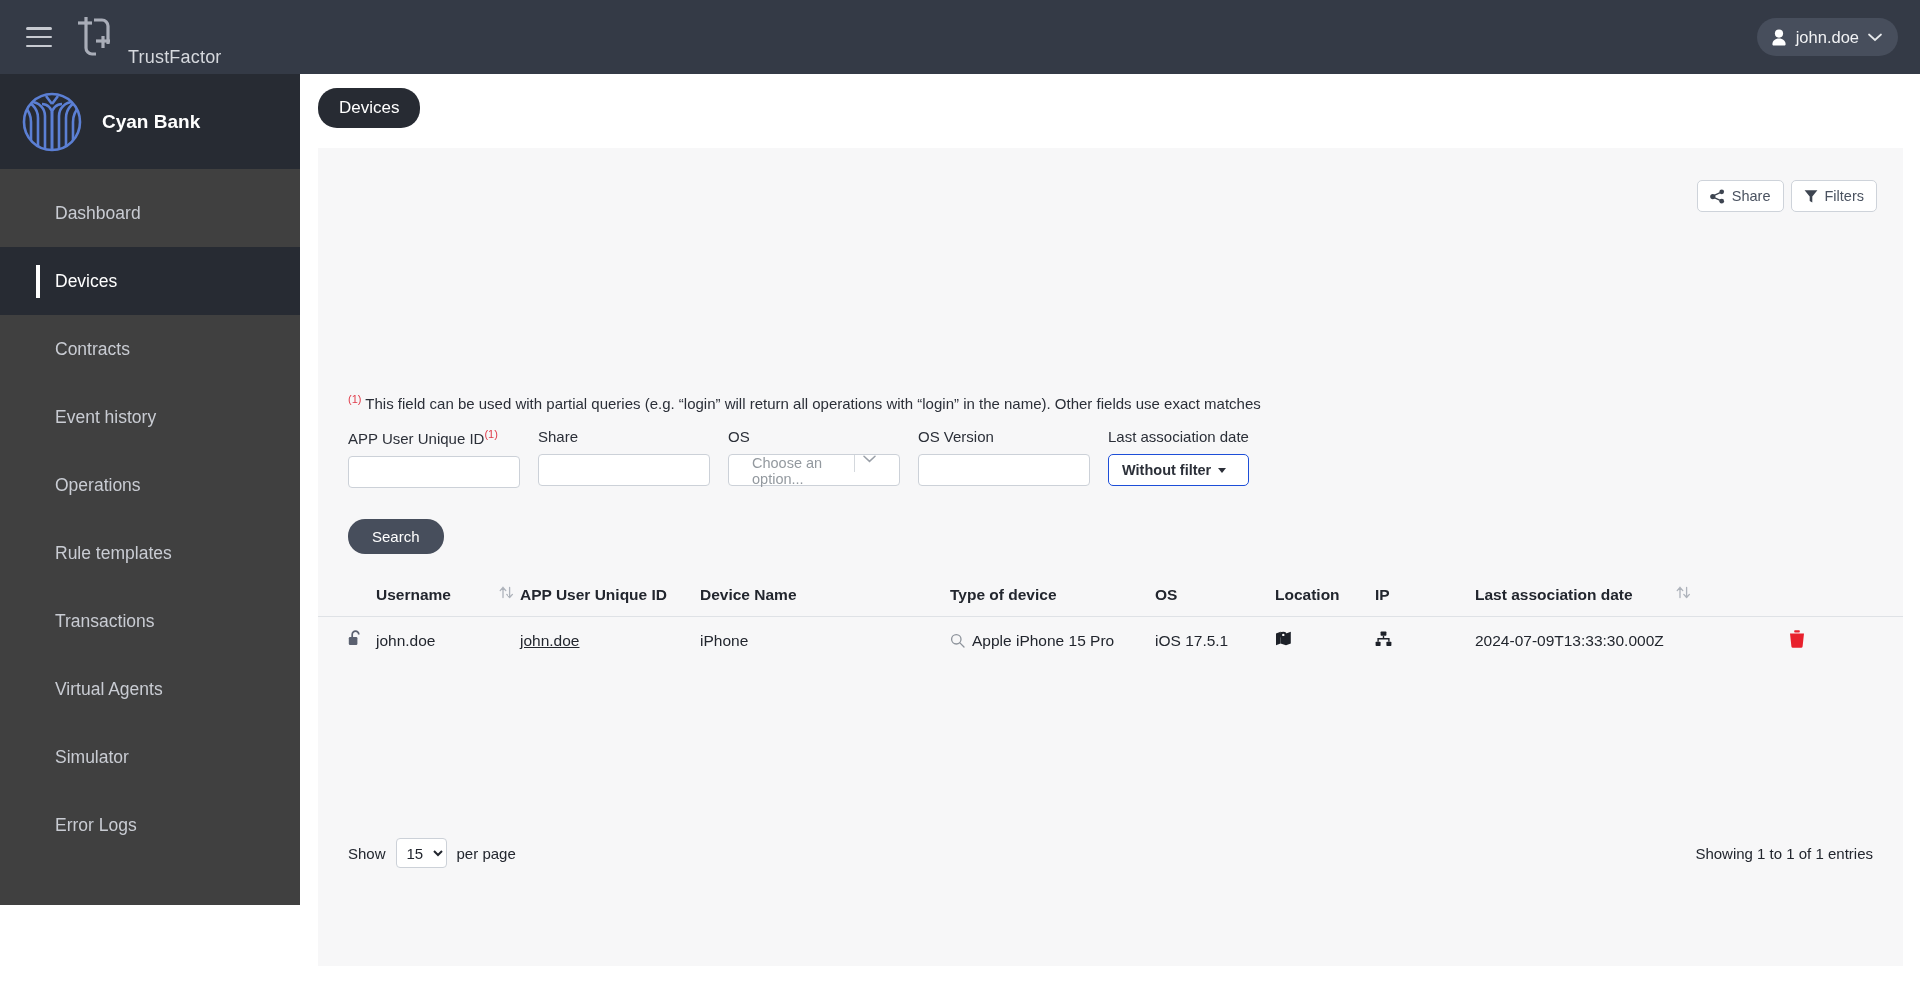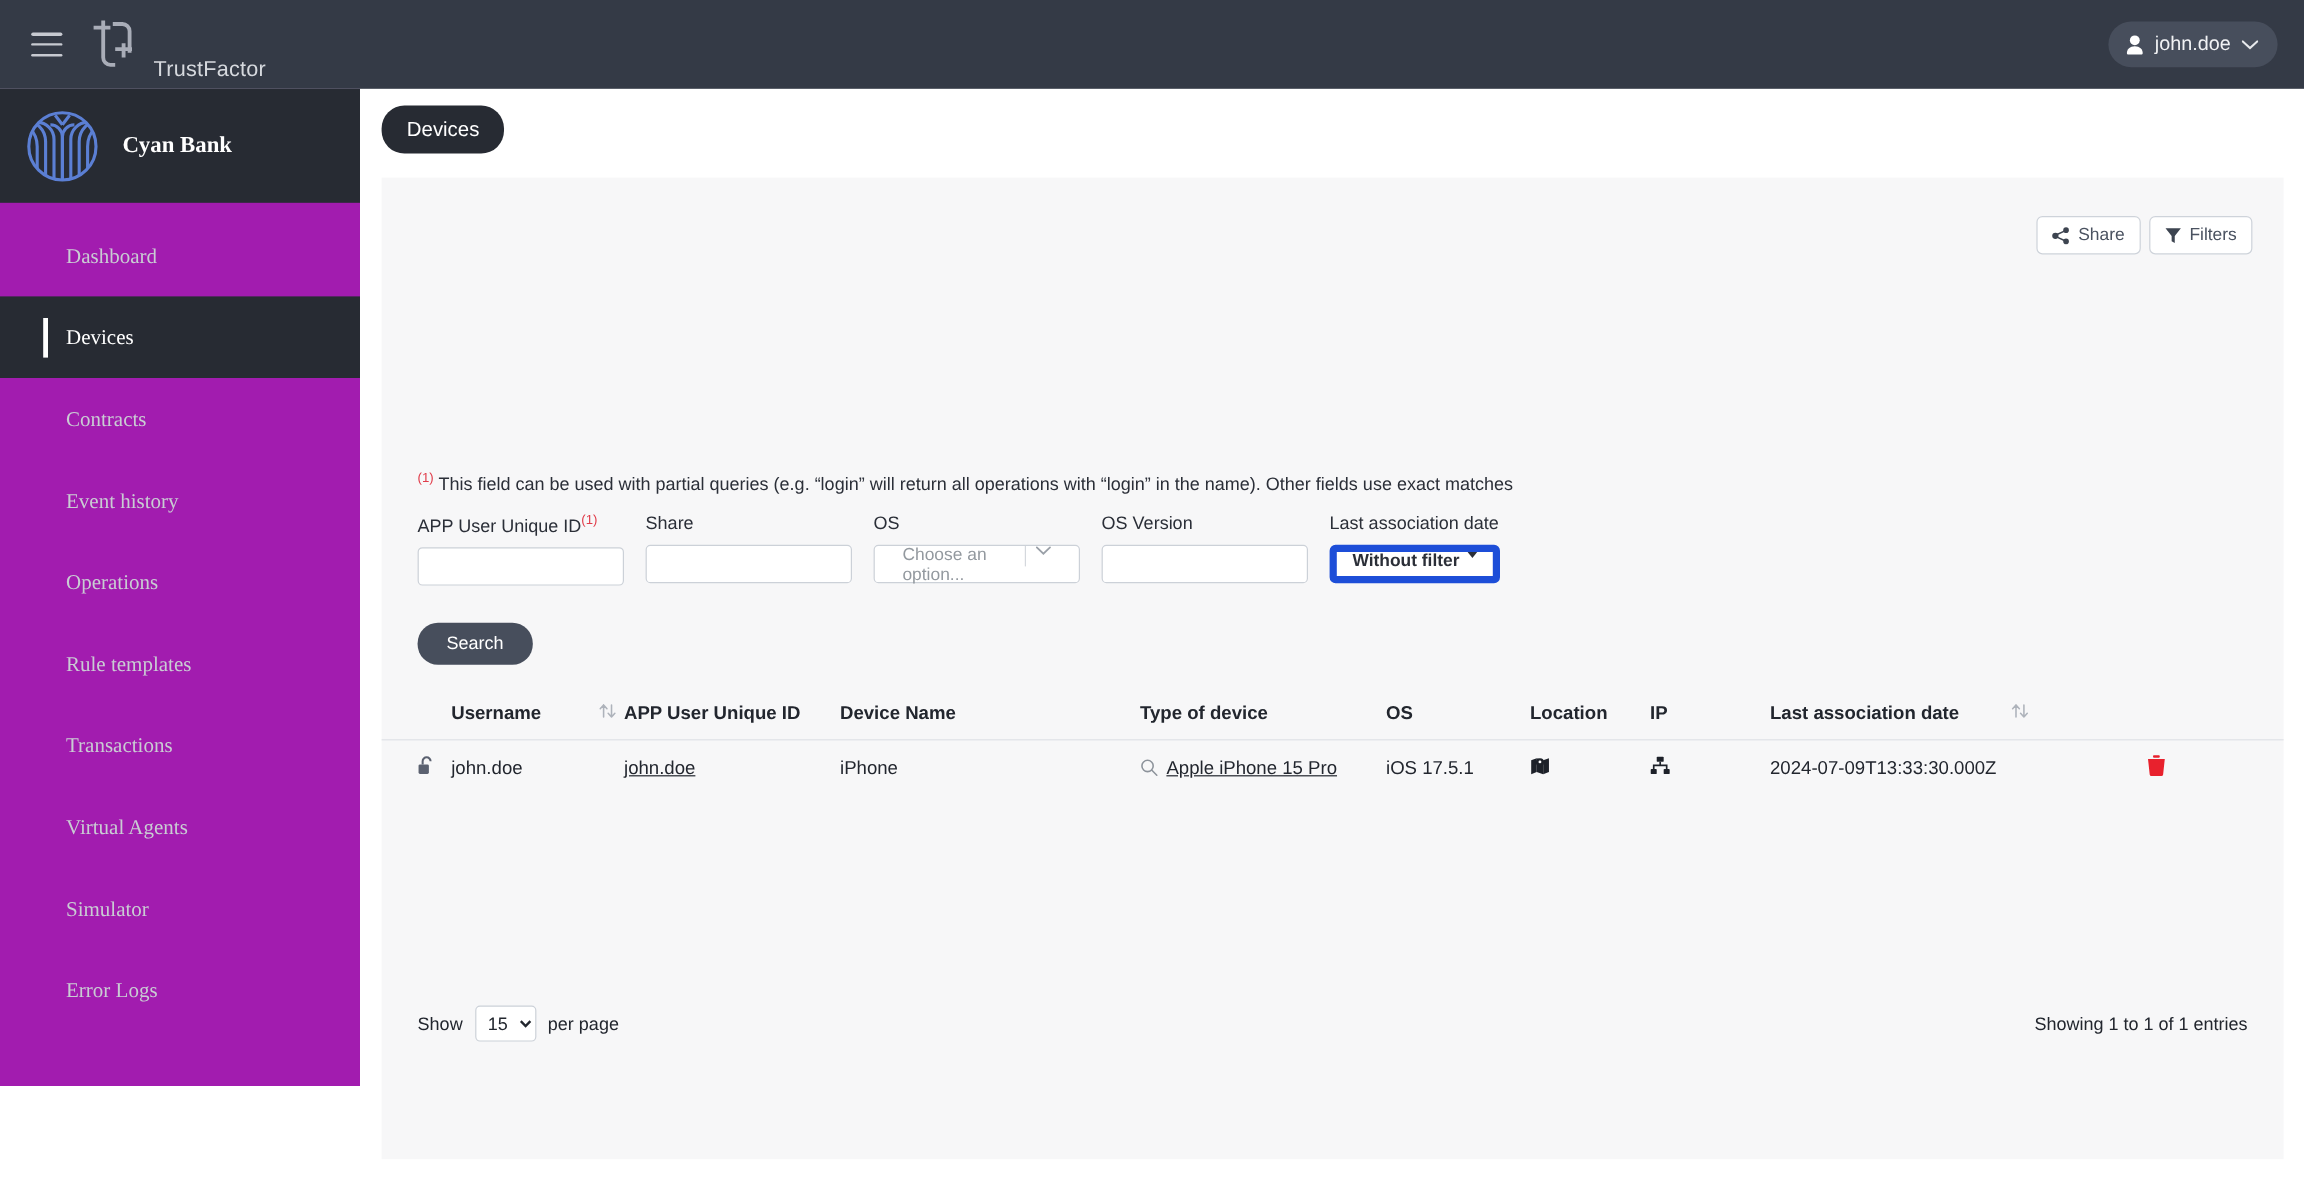--- a/index.html
+++ b/index.html
@@ -31,22 +31,21 @@
     background: #474e5c; border-radius: 19px;
     display: flex; align-items: center; gap: 9px; cursor: pointer;
   }
   .user-pill .uname { color: #f1f2f4; font-size: 16.5px; }
   .avatar-ico { width: 16px; height: 17px; display: block; }
   .chev { width: 14px; height: 9px; display: block; }
 
   
   .sidebar {
     position: absolute; left: 0; top: 74px; width: 300px; height: 831px;
-    background: #a21caf;
-    font-family: Liberation Serif, serif;
+    background: #404040;
   }
   .bank-head {
     height: 95px; background: #272b33; display: flex; align-items: center; padding-left: 22px;
   }
   .bank-logo { width: 60px; height: 60px; margin-right: 20px; flex: none; }
   .bank-name { color: #ffffff; font-size: 19px; font-weight: bold; }
   .nav { padding-top: 10px; }
   .nav-item {
     height: 68px; display: flex; align-items: center; padding-left: 55px;
     color: #c9ccd3; font-size: 17.5px; cursor: pointer; position: relative;
@@ -92,22 +91,22 @@
     background: #ffffff; font-size: 14px; padding: 0 8px; color: #2b2f38;
     font-family: "Liberation Sans", sans-serif;
   }
   .fselect {
     height: 32px; border: 1px solid #ccd1d8; border-radius: 4px; background: #ffffff;
     display: flex; padding: 0 23px; cursor: pointer;
   }
   .fselect .ph { font-size: 14.5px; color: #93999f; flex: 1; }
   .fselect .sep { width: 1px; height: 17px; background: #d4d8dd; margin: 0 8px; }
   .btn-wofilter {
-    height: 32px; border: 6px solid #1d4ed8; border-radius: 5px; background: #ffffff;
-    display: flex; align-items: flex-start; gap: 7px; padding: 0 13px;
+    height: 32px; border: 1px solid #1d4ed8; border-radius: 5px; background: #ffffff;
+    display: flex; align-items: center; gap: 7px; padding: 0 13px;
     font-size: 14.5px; font-weight: bold; color: #2b2f38; cursor: pointer;
   }
   .caret { width: 0; height: 0; border-left: 4.5px solid transparent; border-right: 4.5px solid transparent; border-top: 5px solid #2b2f38; }
 
   .btn-search {
     position: absolute; left: 30px; top: 371px;
     background: #474e5c; color: #ffffff; font-size: 15px;
     border: none; border-radius: 17px; padding: 9px 24px; cursor: pointer;
     font-family: "Liberation Sans", sans-serif;
   }
@@ -129,21 +128,21 @@
   .c-appid  { width: 180px; flex: none; }
   .c-dname  { width: 250px; flex: none; }
   .c-type   { width: 205px; flex: none; }
   .c-os     { width: 120px; flex: none; }
   .c-loc    { width: 100px; flex: none; }
   .c-ip     { width: 100px; flex: none; }
   .c-date   { width: 200px; flex: none; }
   .c-sort2  { width: 70px; flex: none; }
   .c-del    { width: 60px; flex: none; text-align: right; }
   .link-cell { color: #22262e; text-decoration: underline; cursor: pointer; }
-  .type-cell { display: flex; align-items: flex-start; gap: 7px; text-decoration: underline; }
+  .type-cell { display: flex; align-items: center; gap: 7px; }
   .icon-btn { cursor: pointer; display: inline-block; }
 
   .pager { position: absolute; left: 30px; top: 690px; width: 1525px; display: flex; align-items: center; }
   .pager .lbl { font-size: 15px; color: #22262e; }
   .psel {
     margin: 0 10px; height: 30px; border: 1px solid #ccd1d8; border-radius: 4px;
     background: #ffffff; font-size: 15px; color: #22262e; padding: 0 6px;
     font-family: "Liberation Sans", sans-serif; cursor: pointer;
   }
   .entries { margin-left: auto; font-size: 15px; color: #22262e; }

